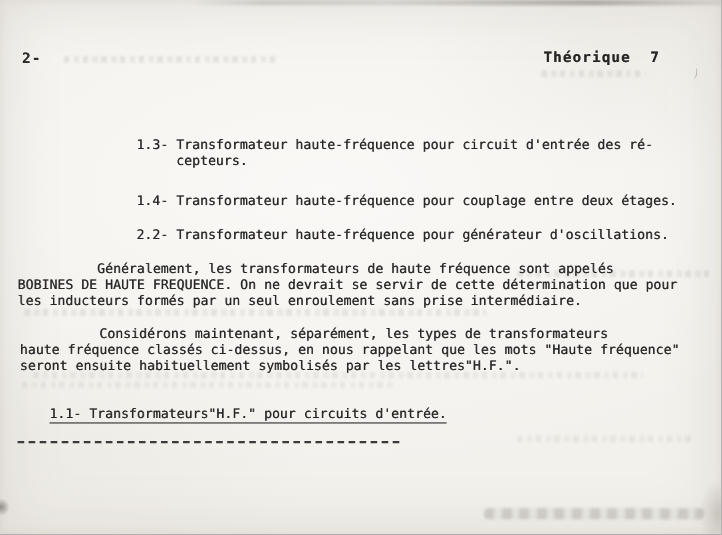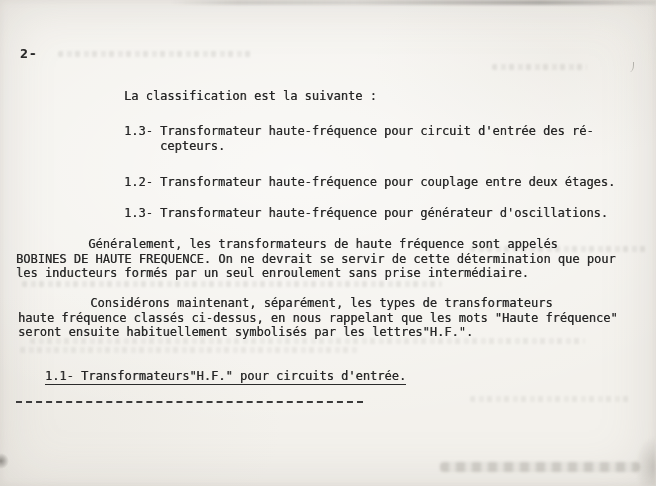--- a/index.html
+++ b/index.html
@@ -101,27 +101,27 @@
   <div class="artifact ghost" style="left:22px;  top:281px; width:420px;"></div>
   <div class="artifact ghost" style="left:30px;  top:338px; width:555px; opacity:0.38;"></div>
   <div class="artifact ghost" style="left:20px;  top:347px; width:340px; opacity:0.35;"></div>
   <div class="artifact ghost" style="left:470px; top:396px; width:160px; opacity:0.35;"></div>
   <div class="artifact bottom-smudge"></div>
   <div class="artifact corner-mark-bl"></div>
   <div class="artifact corner-smudge-br"></div>
   <div class="artifact stray-mark"></div>
 
   <div class="typed header-typed" style="left:20px; top:47px;">2-</div>
+  <div class="typed header-typed" style="left:494px; top:46px;">Théorique  7</div>
 
-  <div class="typed" style="left:124px; top:89px;">La classification est la suivante :</div>
 
   <div class="typed" style="left:124px; top:124px;">1.3- Transformateur haute-fréquence pour circuit d'entrée des ré-
      cepteurs.</div>
-  <div class="typed" style="left:124px; top:175px;">1.2- Transformateur haute-fréquence pour couplage entre deux étages.</div>
-  <div class="typed" style="left:124px; top:206px;">1.3- Transformateur haute-fréquence pour générateur d'oscillations.</div>
+  <div class="typed" style="left:124px; top:175px;">1.4- Transformateur haute-fréquence pour couplage entre deux étages.</div>
+  <div class="typed" style="left:124px; top:206px;">2.2- Transformateur haute-fréquence pour générateur d'oscillations.</div>
 
   <div class="typed" style="left:18px; top:296px;">          Considérons maintenant, séparément, les types de transformateurs
 haute fréquence classés ci-dessus, en nous rappelant que les mots "Haute fréquence"
 seront ensuite habituellement symbolisés par les lettres"H.F.".</div>
   <div class="typed" style="left:16px; top:237px;">          Généralement, les transformateurs de haute fréquence sont appelés
 BOBINES DE HAUTE FREQUENCE. On ne devrait se servir de cette détermination que pour
 les inducteurs formés par un seul enroulement sans prise intermédiaire.</div>
 
   <div class="typed" style="left:16px; top:354px;">
     <span class="heading-text">1.1- Transformateurs"H.F." pour circuits d'entrée.</span>

